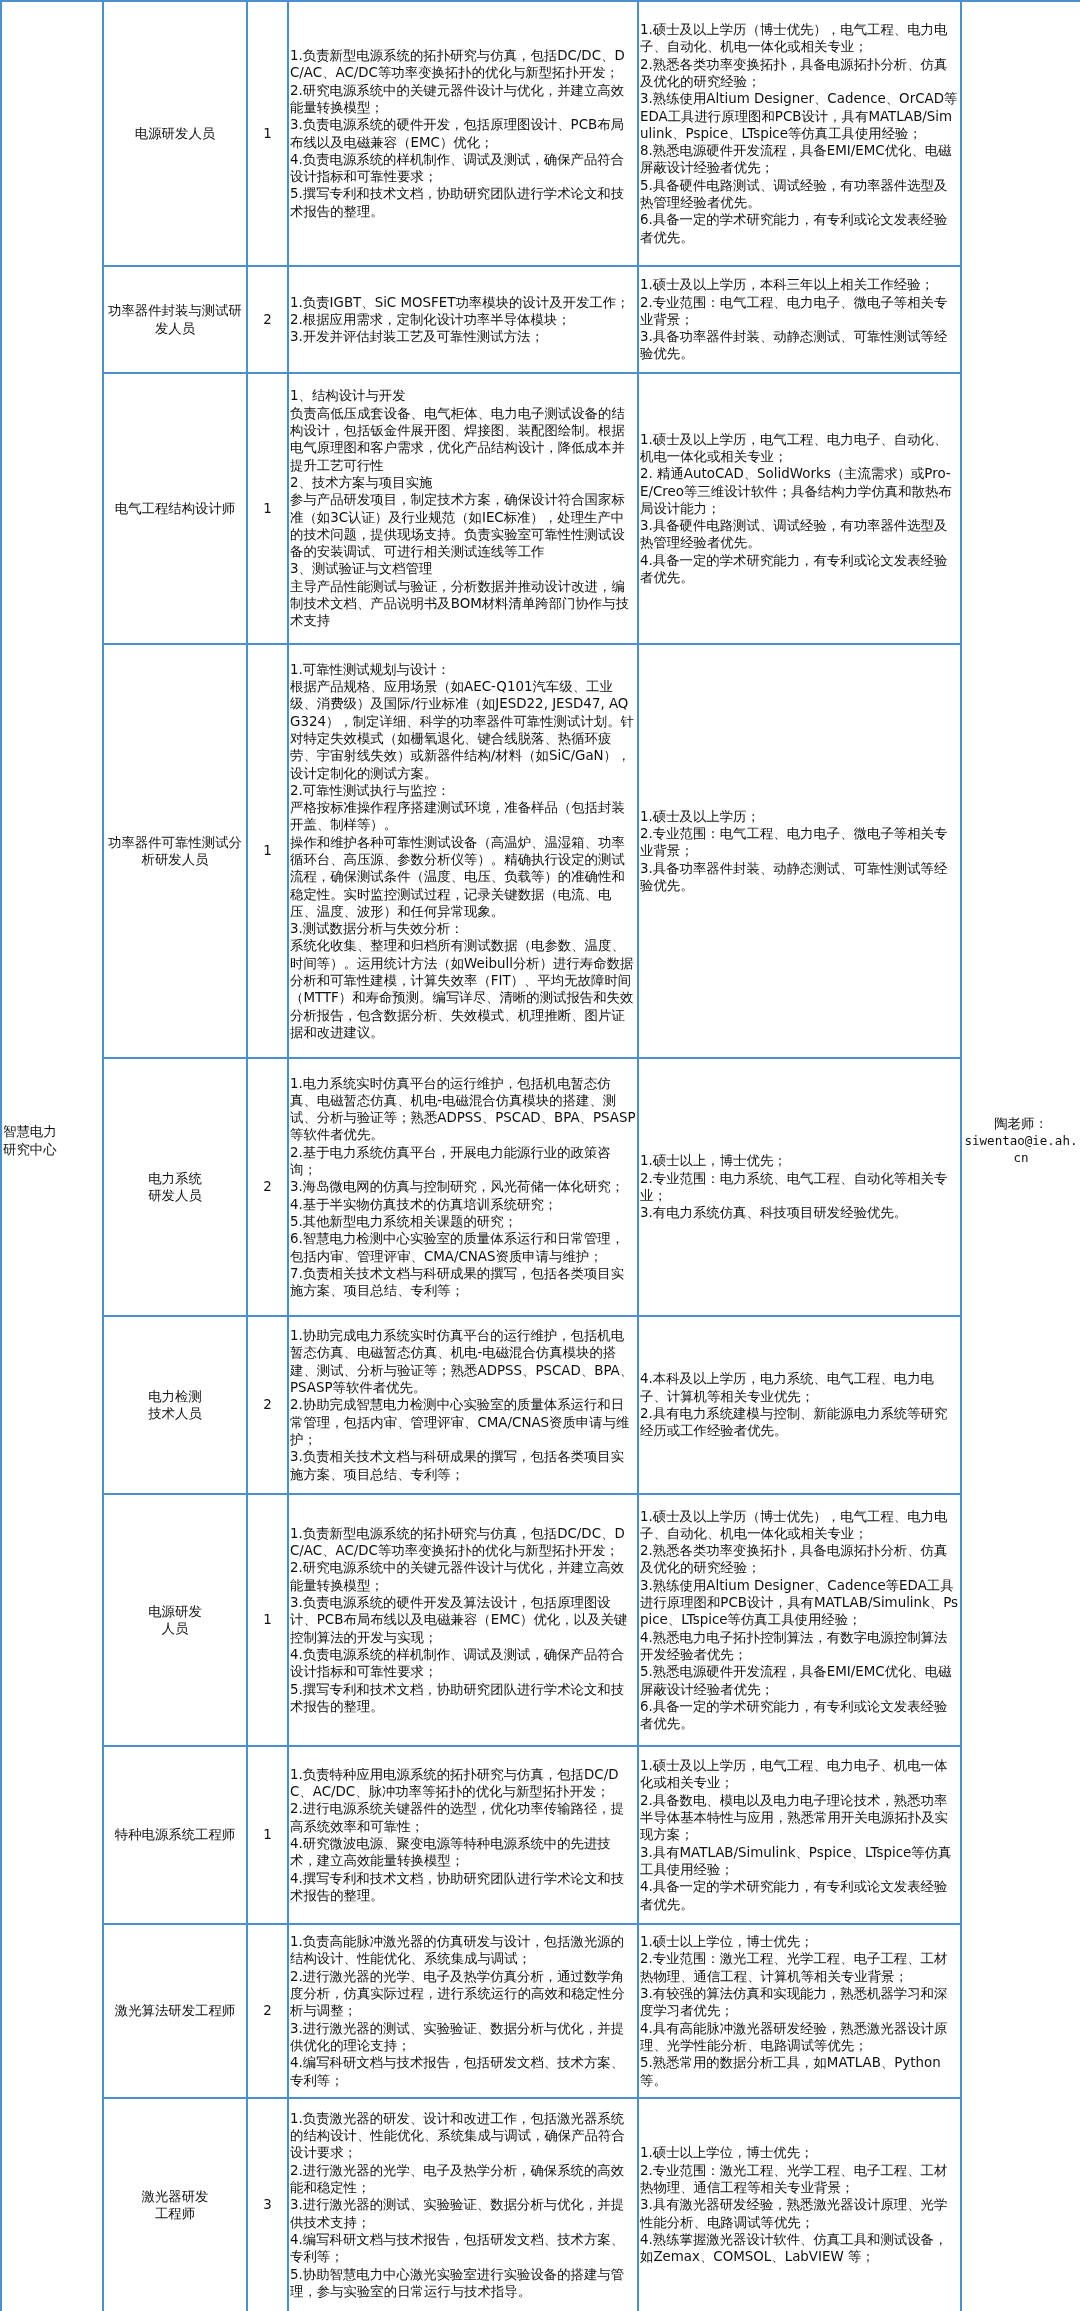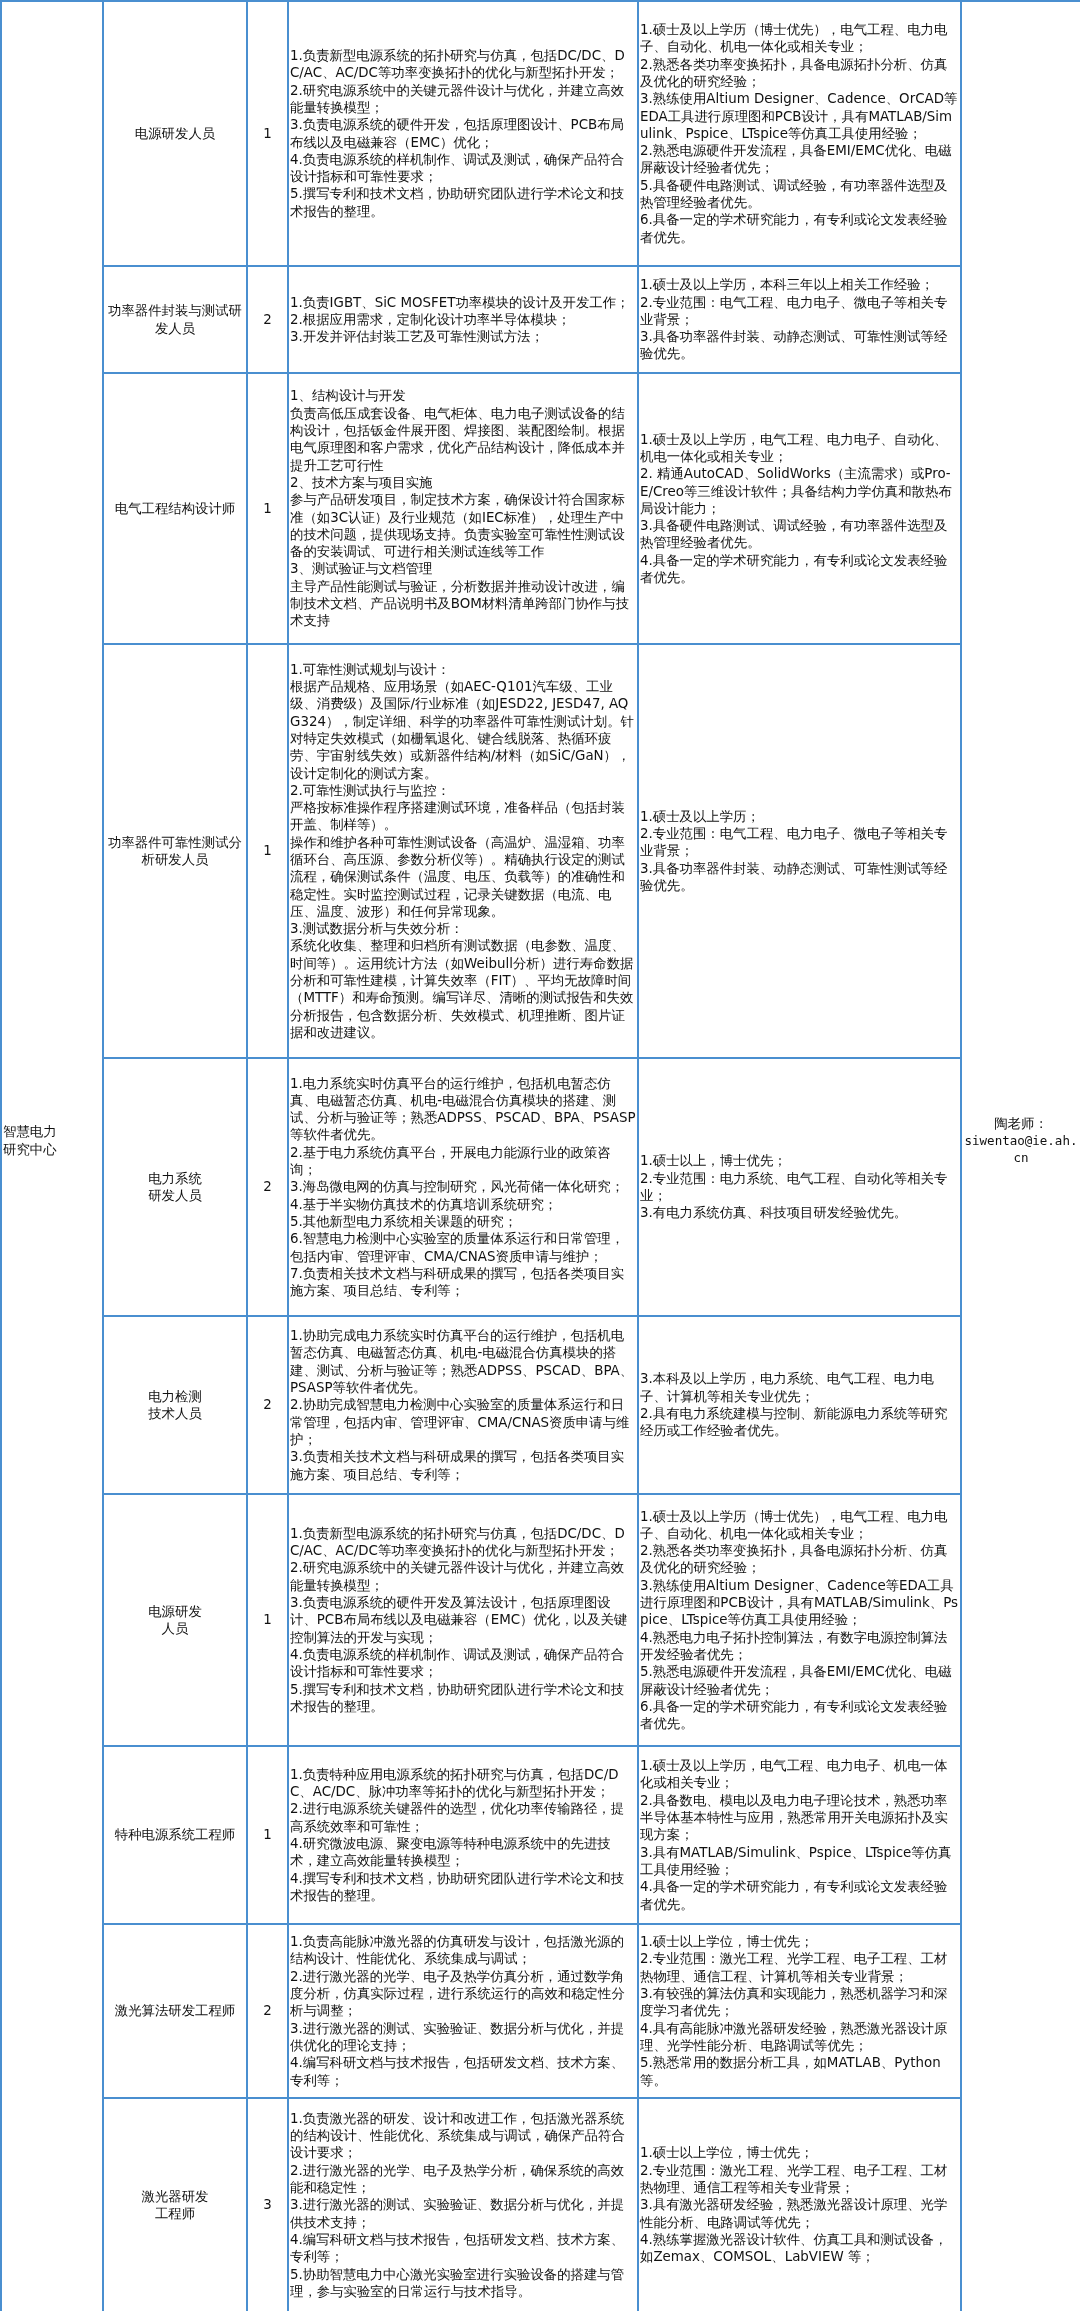--- a/index.html
+++ b/index.html
@@ -35,21 +35,21 @@
           <span class="line">1.负责新型电源系统的拓扑研究与仿真，包括DC/DC、DC/AC、AC/DC等功率变换拓扑的优化与新型拓扑开发；</span>
           <span class="line">2.研究电源系统中的关键元器件设计与优化，并建立高效能量转换模型；</span>
           <span class="line">3.负责电源系统的硬件开发，包括原理图设计、PCB布局布线以及电磁兼容（EMC）优化；</span>
           <span class="line">4.负责电源系统的样机制作、调试及测试，确保产品符合设计指标和可靠性要求；</span>
           <span class="line">5.撰写专利和技术文档，协助研究团队进行学术论文和技术报告的整理。</span>
         </td>
         <td class="req">
           <span class="line">1.硕士及以上学历（博士优先），电气工程、电力电子、自动化、机电一体化或相关专业；</span>
           <span class="line">2.熟悉各类功率变换拓扑，具备电源拓扑分析、仿真及优化的研究经验；</span>
           <span class="line">3.熟练使用Altium Designer、Cadence、OrCAD等EDA工具进行原理图和PCB设计，具有MATLAB/Simulink、Pspice、LTspice等仿真工具使用经验；</span>
-          <span class="line">2.熟悉电源硬件开发流程，具备EMI/EMC优化、电磁屏蔽设计经验者优先；</span>
+          <span class="line">8.熟悉电源硬件开发流程，具备EMI/EMC优化、电磁屏蔽设计经验者优先；</span>
           <span class="line">5.具备硬件电路测试、调试经验，有功率器件选型及热管理经验者优先。</span>
           <span class="line">6.具备一定的学术研究能力，有专利或论文发表经验者优先。</span>
         </td>
         <td class="contact" rowspan="10">
           <div style="position: relative; top: -16px;">
             <div>陶老师：</div>
             <div style="font-family: &quot;DejaVu Sans Mono&quot;, monospace; font-size: 12.5px;">siwentao@ie.ah.cn</div>
           </div>
         </td>
       </tr>
@@ -125,21 +125,21 @@
       <tr style="height: 178px;">
         <td class="title"><span style="white-space: pre-line;">电力检测
 技术人员</span></td>
         <td class="count"><span>2</span></td>
         <td class="duty">
           <span class="line">1.协助完成电力系统实时仿真平台的运行维护，包括机电暂态仿真、电磁暂态仿真、机电-电磁混合仿真模块的搭建、测试、分析与验证等；熟悉ADPSS、PSCAD、BPA、PSASP等软件者优先。</span>
           <span class="line">2.协助完成智慧电力检测中心实验室的质量体系运行和日常管理，包括内审、管理评审、CMA/CNAS资质申请与维护；</span>
           <span class="line">3.负责相关技术文档与科研成果的撰写，包括各类项目实施方案、项目总结、专利等；</span>
         </td>
         <td class="req">
-          <span class="line">3.本科及以上学历，电力系统、电气工程、电力电子、计算机等相关专业优先；</span>
+          <span class="line">4.本科及以上学历，电力系统、电气工程、电力电子、计算机等相关专业优先；</span>
           <span class="line">2.具有电力系统建模与控制、新能源电力系统等研究经历或工作经验者优先。</span>
         </td>
       </tr>
       <tr style="height: 252px;">
         <td class="title"><span style="white-space: pre-line;">电源研发
 人员</span></td>
         <td class="count"><span>1</span></td>
         <td class="duty">
           <span class="line">1.负责新型电源系统的拓扑研究与仿真，包括DC/DC、DC/AC、AC/DC等功率变换拓扑的优化与新型拓扑开发；</span>
           <span class="line">2.研究电源系统中的关键元器件设计与优化，并建立高效能量转换模型；</span>

